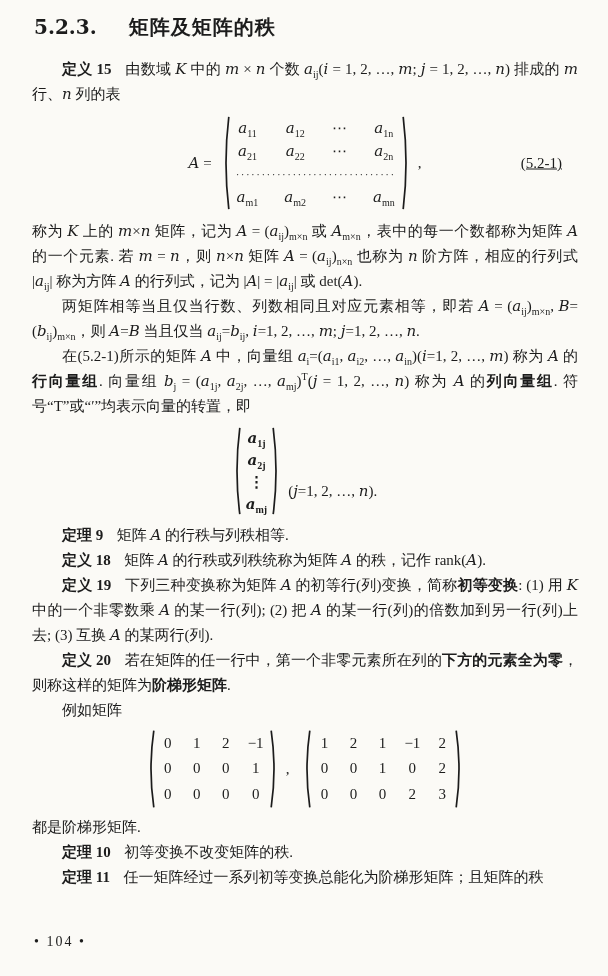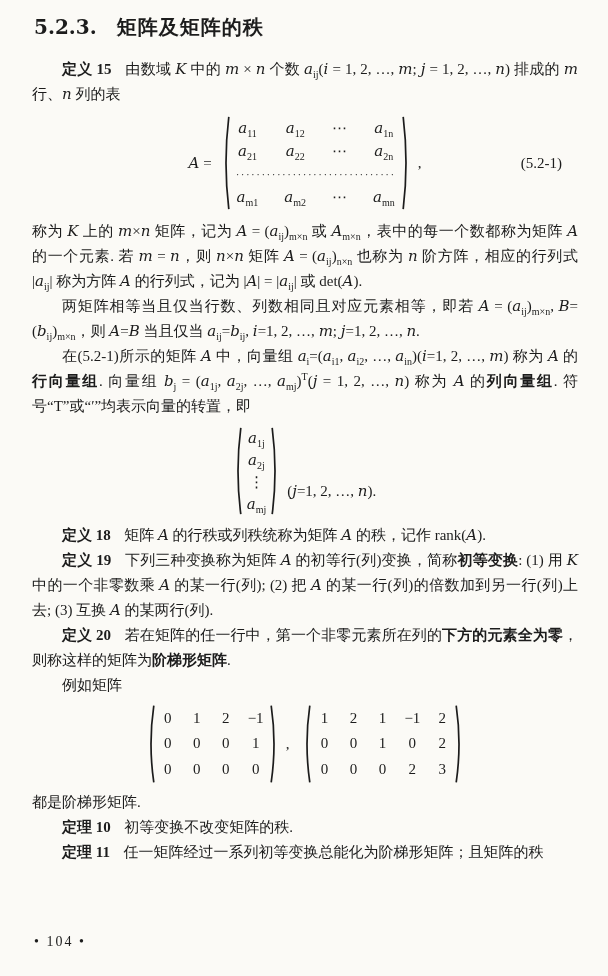--- a/index.html
+++ b/index.html
@@ -12,21 +12,21 @@
     font-size:15px;
     overflow:hidden;
   }
   .page {
     position:relative;
     width:608px; height:976px;
     padding:12px 30px 0 32px;
     overflow:hidden;
   }
   .heading {
-    display:flex; align-items:baseline; gap:20px;
+    display:flex; align-items:baseline; gap:32px;
     font-size:20px; font-weight:700;
     margin:2px 0 16px 2px;
     letter-spacing:1px;
   }
   .sec-num { font-family:"DejaVu Serif",serif; font-weight:700; letter-spacing:0; }
   p.body {
     margin:0; line-height:25px;
     text-align:justify;
   }
   p.indent { text-indent:2em; }
@@ -45,31 +45,32 @@
   .paren { display:flex; width:8px; }
   .paren svg { width:100%; height:100%; display:block; }
   .matrix {
     display:grid;
     align-items:center; justify-items:center;
     row-gap:2px;
     padding:3px 6px;
   }
   .m-eq1 { column-gap:24px; }
   .m-eq1 .mcell { line-height:21px; }
-  .m-col { padding:2px 5px; }
+  .m-col { padding:2px 5px;font-weight:bold; }
   .m-col .mcell { line-height:20px; }
   .m-num { column-gap:15px; }
   .m-num .mcell { line-height:23px; min-width:14px; }
   .mcell { text-align:center; white-space:nowrap; }
   .mdots { font-size:11px; letter-spacing:1.5px; overflow:hidden; max-width:230px; color:#2a2a2a; }
   .eq-comma { align-self:center; margin-left:2px; }
   .eq-num {
     position:absolute; right:16px; top:50%;
     transform:translateY(-50%);
     white-space:nowrap;
+    text-decoration:underline;
   }
   .eq-tail { white-space:nowrap; margin-left:2px;margin-top:40px; }
   .footer {
     position:absolute; left:34px; top:934px;
     font-size:14px; letter-spacing:2px;
   }
 </style>
 </head>
 <body>
 
@@ -138,20 +139,21 @@
           <svg viewBox="0 0 10 100" preserveAspectRatio="none">
             <path d="M1.5 2 Q8.5 50 1.5 98" fill="none" stroke="#1c1c1c" stroke-width="1.7" vector-effect="non-scaling-stroke"></path>
           </svg>
         </span>
     </span>
     <span class="eq-tail">(<i>j</i>=1, 2, …, <i>n</i>).</span>
   </div>
 
 
 
+  <p class="body indent"><span class="dlabel">定理 9</span><span>矩阵 <i>A</i> 的行秩与列秩相等.</span></p>
 
   <p class="body indent"><span class="dlabel">定义 18</span><span>矩阵 <i>A</i> 的行秩或列秩统称为矩阵 <i>A</i> 的秩，记作 rank(<i>A</i>).</span></p>
 
   <p class="body indent"><span class="dlabel">定义 19</span><span>下列三种变换称为矩阵 <i>A</i> 的初等行(列)变换，简称<b>初等变换</b>: (1) 用 <i>K</i> 中的一个非零数乘 <i>A</i> 的某一行(列); (2) 把 <i>A</i> 的某一行(列)的倍数加到另一行(列)上去; (3) 互换 <i>A</i> 的某两行(列).</span></p>
 
   <p class="body indent"><span class="dlabel">定义 20</span><span>若在矩阵的任一行中，第一个非零元素所在列的<b>下方的元素全为零</b>，则称这样的矩阵为<b>阶梯形矩阵</b>.</span></p>
 
   <p class="body indent"><span>例如矩阵</span></p>
 
   <div class="equation" style="margin-top:6px; margin-bottom:6px;">

